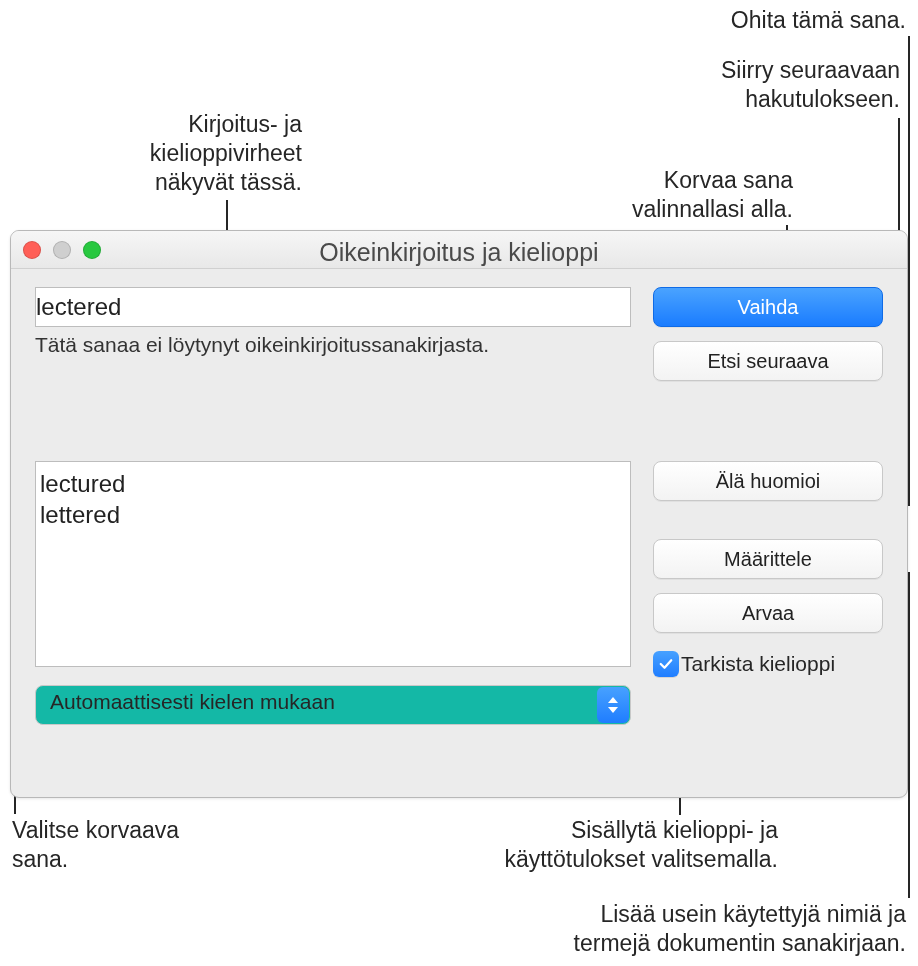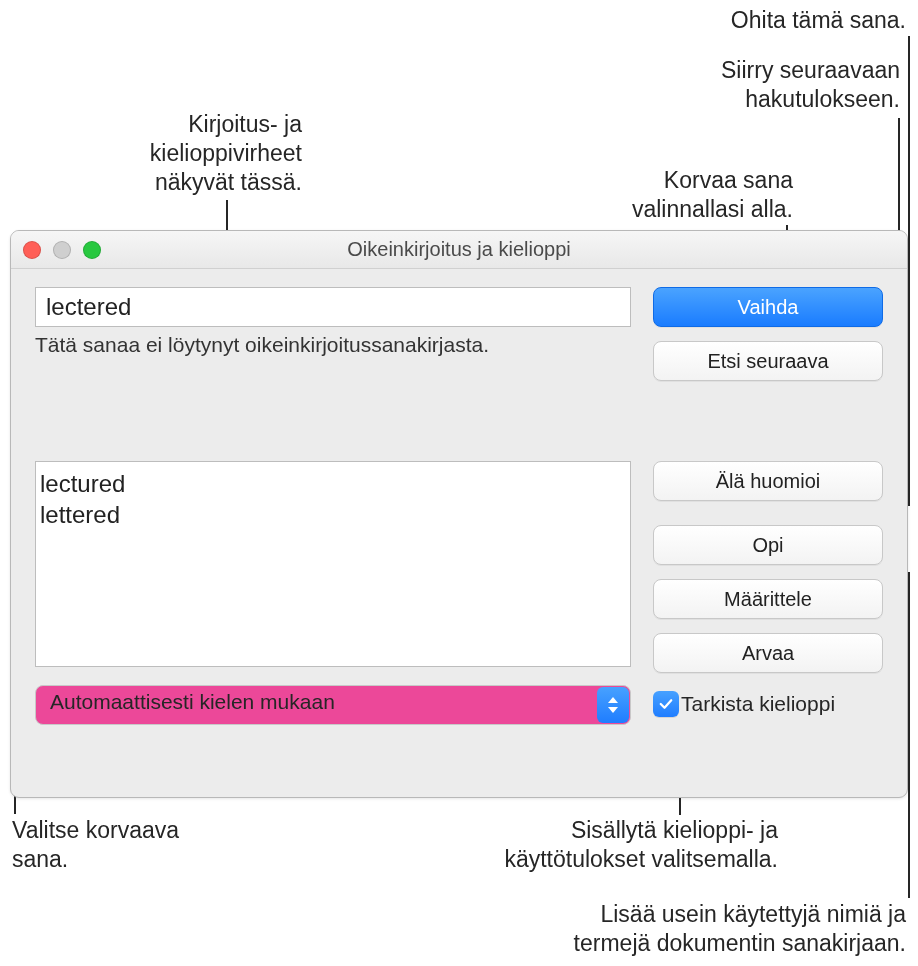--- a/index.html
+++ b/index.html
@@ -62,42 +62,42 @@
     box-shadow: inset 0 0 0 1px rgba(0,0,0,0.15);
   }
   .dot.red { background: #ff5f57; }
   .dot.gray1 { background: #cfcfcf; }
   .dot.green { background: #28c840; }
   .title {
     position: absolute;
     left: 0; right: 0;
     text-align: center;
     top: 7px;
-    font-size: 20px;
+    font-size: 25px;
     color: #4a4a4a;
   }
 
   .content {
     position: absolute;
     top: 38px;
     left: 0; right: 0; bottom: 0;
     padding: 18px 24px 24px 24px;
   }
 
   .row { display: flex; gap: 22px; }
   .leftcol { flex: 1; }
   .rightcol { width: 230px; display: flex; flex-direction: column; gap: 0; }
 
   .word-input {
     width: 100%;
     height: 40px;
     border: 1px solid #bdbdbd;
     background: #fff;
     border-radius: 0;
-    padding: 4px 10px;
+    padding: 4px 0;
     font-size: 24px;
     color: #222;
   }
   .msg {
     margin-top: 6px;
     font-size: 21px;
     color: #333;
   }
 
   .btn {
@@ -134,21 +134,21 @@
     position: relative;
     width: 100%;
     height: 40px;
     margin-top: 18px;
   }
   .select {
     width: 100%;
     height: 100%;
     border: 1px solid #c8c8c8;
     border-radius: 8px;
-    background: #ec4899;
+    background: #14b8a6;
     font-size: 21px;
     padding: 4px 42px 4px 14px;
     appearance: none;
     cursor: pointer;
   }
   .select-knob {
     position: absolute;
     right: 2px;
     top: 2px;
     width: 32px;
@@ -258,21 +258,20 @@
           <div class="select-knob">
             <div class="chev up"></div>
             <div class="chev dn"></div>
           </div>
         </div>
       </div>
 
       <div class="rightcol">
         <button class="btn">Älä huomioi</button>
         <div class="gap24"></div>
-        <button class="btn">Opi</button>
         <div class="gap14"></div>
         <button class="btn">Määrittele</button>
         <div class="gap14"></div>
         <button class="btn">Arvaa</button>
 
         <div class="checkrow">
           <div class="checkbox">
             <svg viewBox="0 0 24 24">
               <path d="M5 12 L10 17 L19 7" stroke="#fff" stroke-width="3" fill="none" stroke-linecap="round" stroke-linejoin="round"></path>
             </svg>

